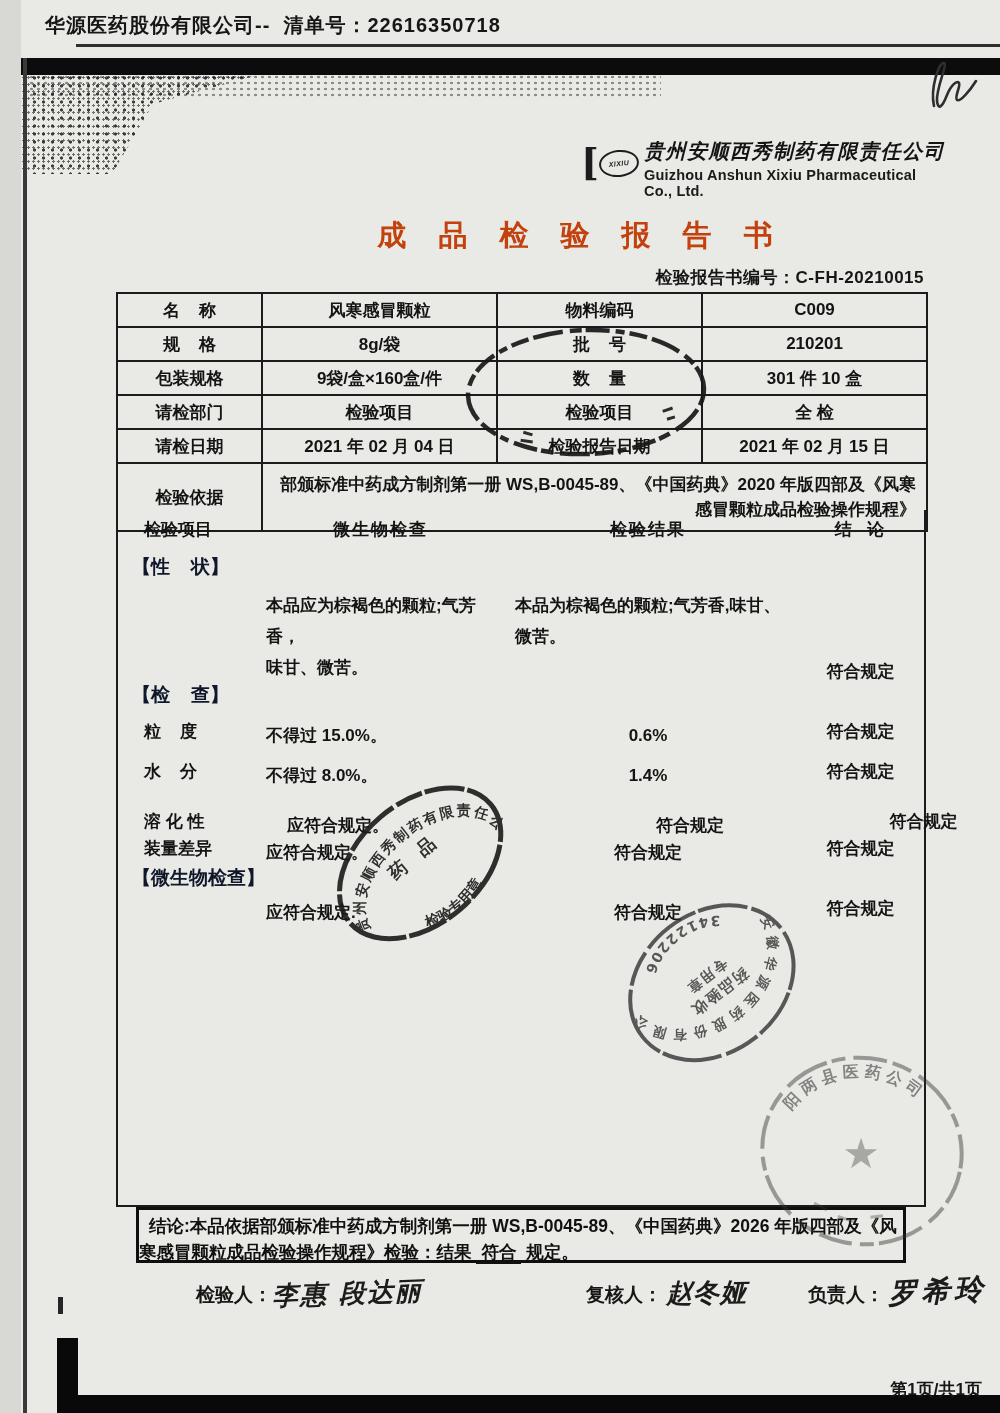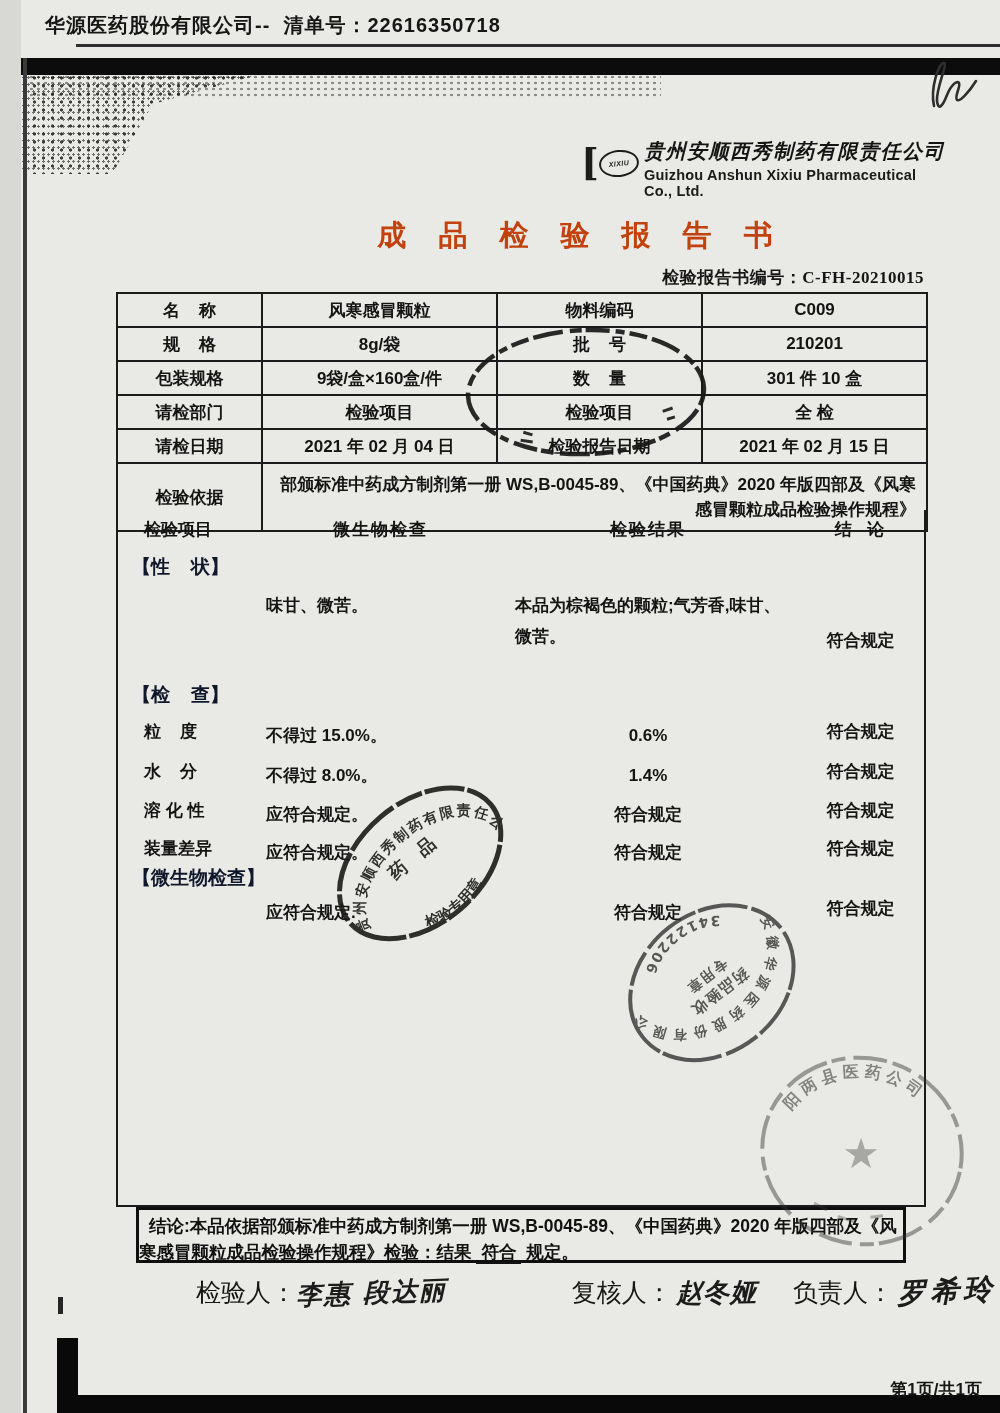--- a/index.html
+++ b/index.html
@@ -31,21 +31,21 @@
   .logo{position:absolute;top:138px;left:560px;width:350px;display:flex;gap:5px;align-items:flex-start;}
   .logo-badge{display:flex;align-items:center;margin-top:6px;}
   .logo-bracket{font-family:"DejaVu Serif",serif;font-size:38px;font-weight:bold;line-height:38px;color:#1d1d1d;}
   .logo-oval{width:36px;height:23px;border:2.5px solid #1d1d1d;border-radius:50%;display:flex;align-items:center;justify-content:center;
     font-size:7px;font-weight:bold;font-style:italic;letter-spacing:.5px;color:#1d1d1d;transform:rotate(-6deg);}
   .logo-cn{font-family:"DejaVu Serif",serif;font-weight:bold;font-style:italic;font-size:20px;letter-spacing:1.5px;white-space:nowrap;color:#141414;}
   .logo-en{font-family:"Liberation Sans",sans-serif;font-weight:bold;font-size:14.5px;letter-spacing:.2px;color:#1a1a1a;margin-top:2px;}
   
   .title{position:absolute;top:216px;left:0;width:1000px;box-sizing:border-box;padding-left:120px;text-align:center;
     font-size:29px;font-weight:bold;letter-spacing:12px;color:#c2410c;}
-  .report-no{position:absolute;top:266px;left:95px;width:808px;text-align:right;font-size:17px;font-weight:bold;letter-spacing:.5px;font-family:Liberation Serif, serif;}
+  .report-no{position:absolute;top:266px;left:95px;width:808px;text-align:right;font-size:17px;font-weight:bold;letter-spacing:.5px;}
   
   .info-table{position:absolute;top:292px;left:95px;width:810px;border-collapse:collapse;table-layout:fixed;}
   .info-table td{border:2.4px solid #1b1b1b;font-size:17px;font-weight:bold;text-align:center;white-space:pre;padding:0;height:32px;color:#141414;}
   .info-table td.basis-text{white-space:normal;text-align:right;padding:4px 10px;line-height:1.5;}
   .info-table tr.basis-row td{height:58px;}
   
   .results{position:absolute;top:510px;left:95px;width:810px;height:697px;box-sizing:border-box;
     border-left:2.4px solid #1b1b1b;border-right:2.4px solid #1b1b1b;border-bottom:2.4px solid #1b1b1b;}
   .rrow{position:absolute;left:0;width:810px;display:grid;grid-template-columns:140px 245px 290px 135px;
     font-size:17px;font-weight:bold;color:#141414;}
@@ -57,21 +57,21 @@
   .sec-head{position:absolute;left:14px;font-size:19px;font-weight:bold;white-space:pre;color:#0f172a;}
   .hdr-c{text-align:center;letter-spacing:2px;white-space:pre;}
   
   .concl{position:absolute;top:1207px;left:115px;width:770px;height:56px;box-sizing:border-box;border:3px solid #0f0f0f;
     font-size:17.5px;font-weight:bold;line-height:26px;padding-top:3px;color:#111;}
   .concl .l1{padding-left:10px;}
   .concl .l2{text-align:left;}
   .u{border-bottom:2.5px solid #111;padding:0 5px;}
   
   .sigs{position:absolute;top:1272px;left:95px;width:880px;display:flex;align-items:baseline;padding-left:80px;box-sizing:border-box;}
-  .sig-label{font-size:25px;font-weight:normal;white-space:nowrap;}
+  .sig-label{font-size:19px;font-weight:bold;white-space:nowrap;}
   .sig{font-family:"DejaVu Serif",serif;font-style:italic;font-weight:bold;font-size:26px;white-space:nowrap;
     display:inline-block;color:#1c1c1c;}
   .sig1{width:218px;transform:rotate(-2deg);letter-spacing:2px;}
   .sig2{width:142px;transform:rotate(-1deg);margin-left:4px;letter-spacing:1px;}
   .sig3{transform:rotate(-3deg);letter-spacing:4px;font-size:29px;margin-left:4px;}
   .gap1{margin-left:96px;}
   .footer{position:absolute;top:1378px;left:0;width:983px;box-sizing:border-box;text-align:right;padding-right:22px;
     font-size:17px;font-weight:bold;}
   
   .stamp{position:absolute;pointer-events:none;}
@@ -172,20 +172,21 @@
       <div class="hdr-c">微生物检查</div>
       <div class="hdr-c">检验结果</div>
       <div class="hdr-c">结  论</div>
     </div>
 
     <div class="sec-head" style="top:44px;">【性    状】</div>
 
     <div class="rrow" style="top:80px;">
       <div class="c1"></div>
       <div class="c2">
+        <div>本品应为棕褐色的颗粒;气芳香，</div>
         <div>味甘、微苦。</div>
       </div>
       <div class="c3" style="text-align:left;padding-left:12px;">
         <div>本品为棕褐色的颗粒;气芳香,味甘、</div>
         <div>微苦。</div>
       </div>
       <div class="c4 bottom">符合规定</div>
     </div>
 
     <div class="sec-head" style="top:172px;">【检    查】</div>
@@ -195,21 +196,21 @@
       <div class="c2">不得过 15.0%。</div>
       <div class="c3">0.6%</div>
       <div class="c4">符合规定</div>
     </div>
     <div class="rrow" style="top:250px;">
       <div class="c1">水    分</div>
       <div class="c2">不得过 8.0%。</div>
       <div class="c3">1.4%</div>
       <div class="c4">符合规定</div>
     </div>
-    <div class="rrow" style="top:289px;">
+    <div class="rrow" style="top:300px;gap:21px;">
       <div class="c1">溶 化 性</div>
       <div class="c2">应符合规定。</div>
       <div class="c3">符合规定</div>
       <div class="c4">符合规定</div>
     </div>
     <div class="rrow" style="top:327px;">
       <div class="c1">装量差异</div>
       <div class="c2">应符合规定。</div>
       <div class="c3">符合规定</div>
       <div class="c4">符合规定</div>
@@ -219,21 +220,21 @@
 
     <div class="rrow" style="top:387px;">
       <div class="c1"></div>
       <div class="c2">应符合规定.</div>
       <div class="c3">符合规定</div>
       <div class="c4">符合规定</div>
     </div>
   </div>
 
   <div class="concl">
-    <div class="l1">结论:本品依据部颁标准中药成方制剂第一册 WS,B-0045-89、《中国药典》2020 年版四部及《风</div>
+    <div class="l1">结论:本品依据部颁标准中药成方制剂第一册 WS,B-0045-89、《中国药典》2026 年版四部及《风</div>
     <div class="l2">
       <span>寒感冒颗粒成品检验操作规程》检验：结果</span>
       <span class="u">符合</span>
       <span>规定。</span>
     </div>
   </div>
 
   <div class="sigs">
     <span class="sig-label">检验人：</span>
     <span class="sig sig1">李惠  段达丽</span>

